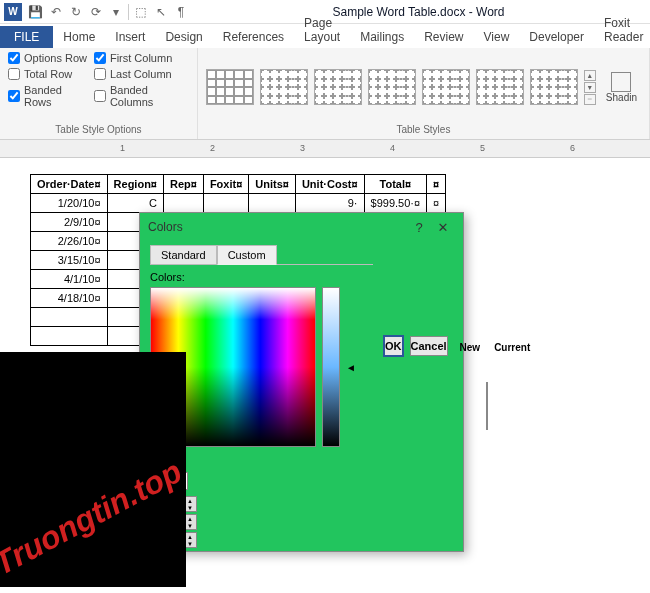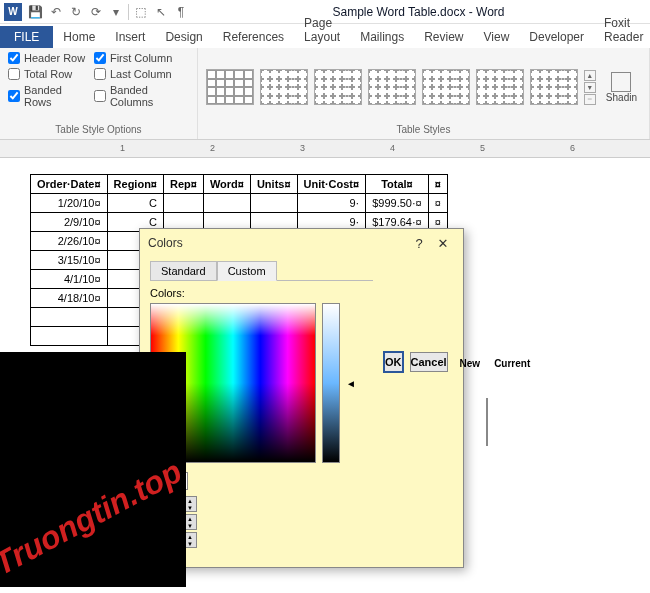--- a/index.html
+++ b/index.html
@@ -42,21 +42,21 @@
     .ruler-mark { position: absolute; top: 3px; }
     
     
     .doc-area { padding: 16px 30px; background: #fff; position: relative; }
     .word-table { border-collapse: collapse; font-size: 11px; }
     .word-table td, .word-table th { border: 1px solid #000; padding: 3px 6px; text-align: right; white-space: nowrap; }
     .word-table th { font-weight: bold; text-align: center; }
     .word-table .lcol { text-align: right; }
     
     
-    .dialog { position: absolute; left: 139px; top: 212px; width: 325px; height: 340px; background: #fef9c3; border: 1px solid #888; box-shadow: 3px 3px 10px rgba(0,0,0,0.3); margin-top: 16px; }
+    .dialog { position: absolute; left: 139px; top: 212px; width: 325px; height: 340px; background: #22c55e; border: 1px solid #888; box-shadow: 3px 3px 10px rgba(0,0,0,0.3); }
     .dialog-title { height: 28px; display: flex; align-items: center; padding: 0 8px; font-size: 12px; color: #333; }
     .dialog-title .dtitle { flex: 1; }
     .dialog-title .dbtn { width: 24px; text-align: center; cursor: pointer; font-size: 13px; }
     .dialog-body { display: flex; padding: 4px 10px; gap: 10px; }
     .dialog-left { flex: 1; }
     .dialog-right { width: 70px; display: flex; flex-direction: row; align-items: center; gap: 6px; font-weight: bold; }
     .dlg-tabs { display: flex; gap: 0; margin-bottom: 6px; border-bottom: 1px solid #bbb; }
     .dlg-tab { padding: 3px 10px; font-size: 11px; background: #e8e8e8; border: 1px solid #bbb; border-bottom: none; cursor: pointer; }
     .dlg-tab.active { background: #f0f0f0; border-bottom: 1px solid #f0f0f0; margin-bottom: -1px; }
     .colors-label { font-size: 11px; margin-bottom: 4px; }
@@ -114,21 +114,21 @@
   <div class="ribbon-tab">Developer</div>
   <div class="ribbon-tab">Foxit Reader</div>
 </div>
 
 <div class="ribbon">
   <div class="ribbon-group">
     <div class="ribbon-group-content checkbox-row">
       <div class="checkbox-col">
         <label class="chk">
             <input type="checkbox" checked="" style="">
-            <span>Header Row</span>
+            <span>Options Row</span>
           </label>
         <label class="chk">
             <input type="checkbox" style="">
             <span>Total Row</span>
           </label>
         <label class="chk">
             <input type="checkbox" checked="" style="">
             <span>Banded Rows</span>
           </label>
       </div>
@@ -328,21 +328,21 @@
   <span class="ruler-mark" style="left:570px">6</span>
 </div>
 
 <div class="doc-area">
   <table class="word-table">
     <tbody>
         <tr>
       <th>Order·Date¤</th>
       <th>Region¤</th>
       <th>Rep¤</th>
-      <th>Word¤</th>
+      <th>Foxit¤</th>
       <th>Units¤</th>
       <th>Unit·Cost¤</th>
       <th>Total¤</th>
       <th>¤</th>
     </tr>
     <tr>
           <td class="lcol">1/20/10¤</td>
           <td>C</td>
           <td></td>
           <td></td>

